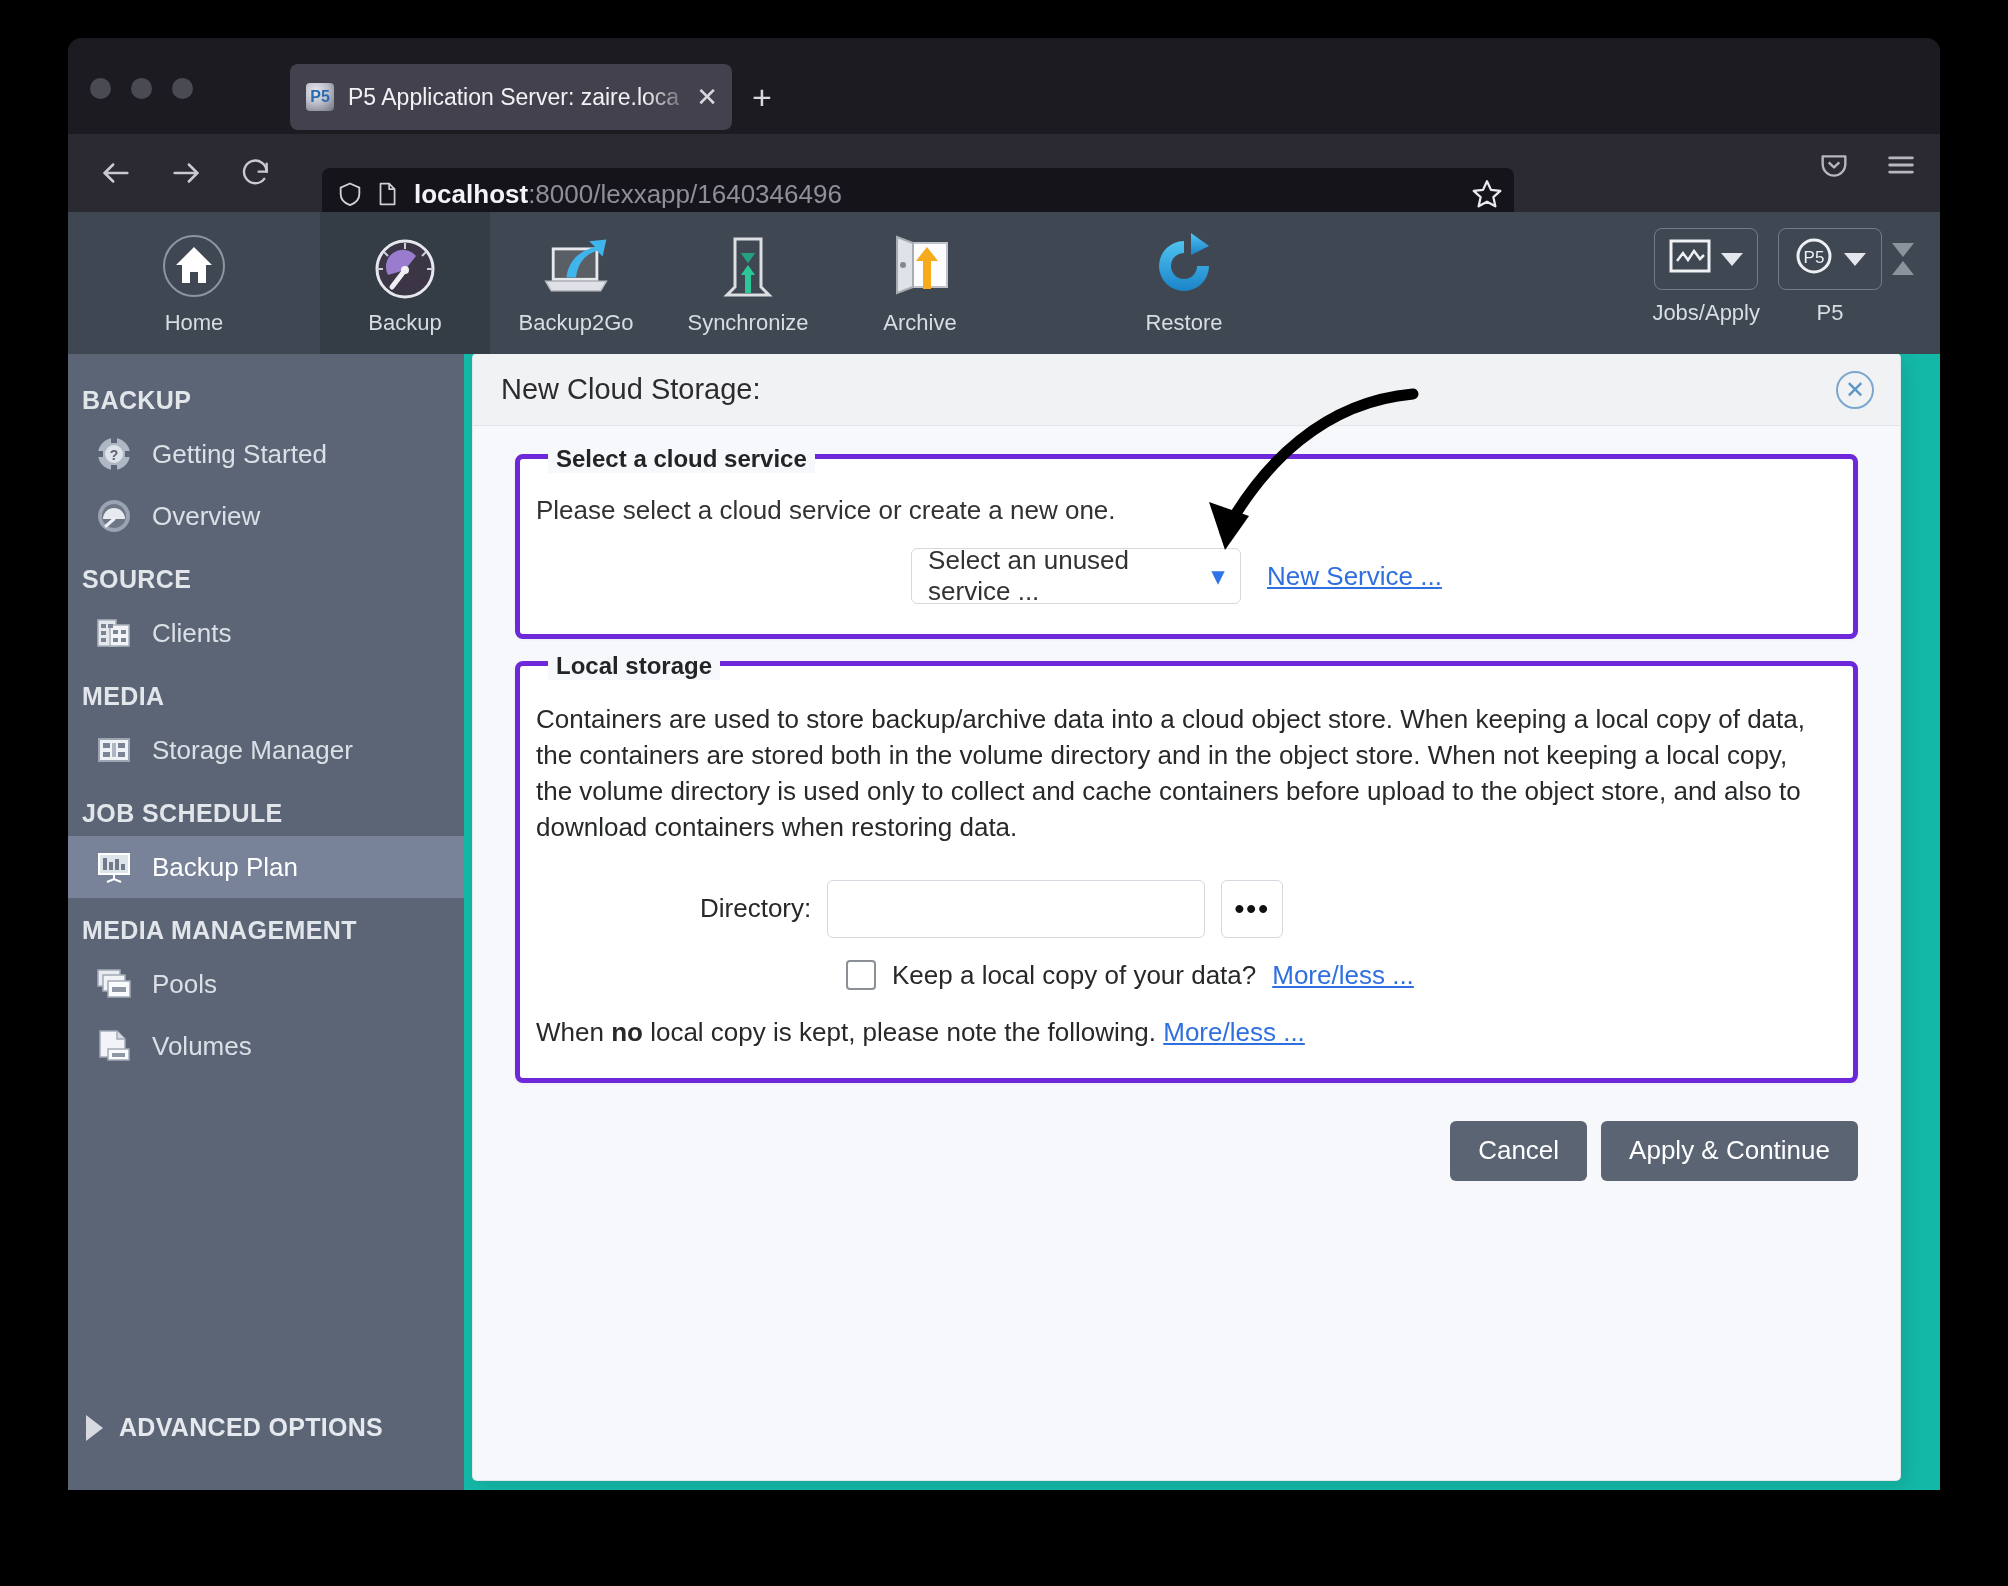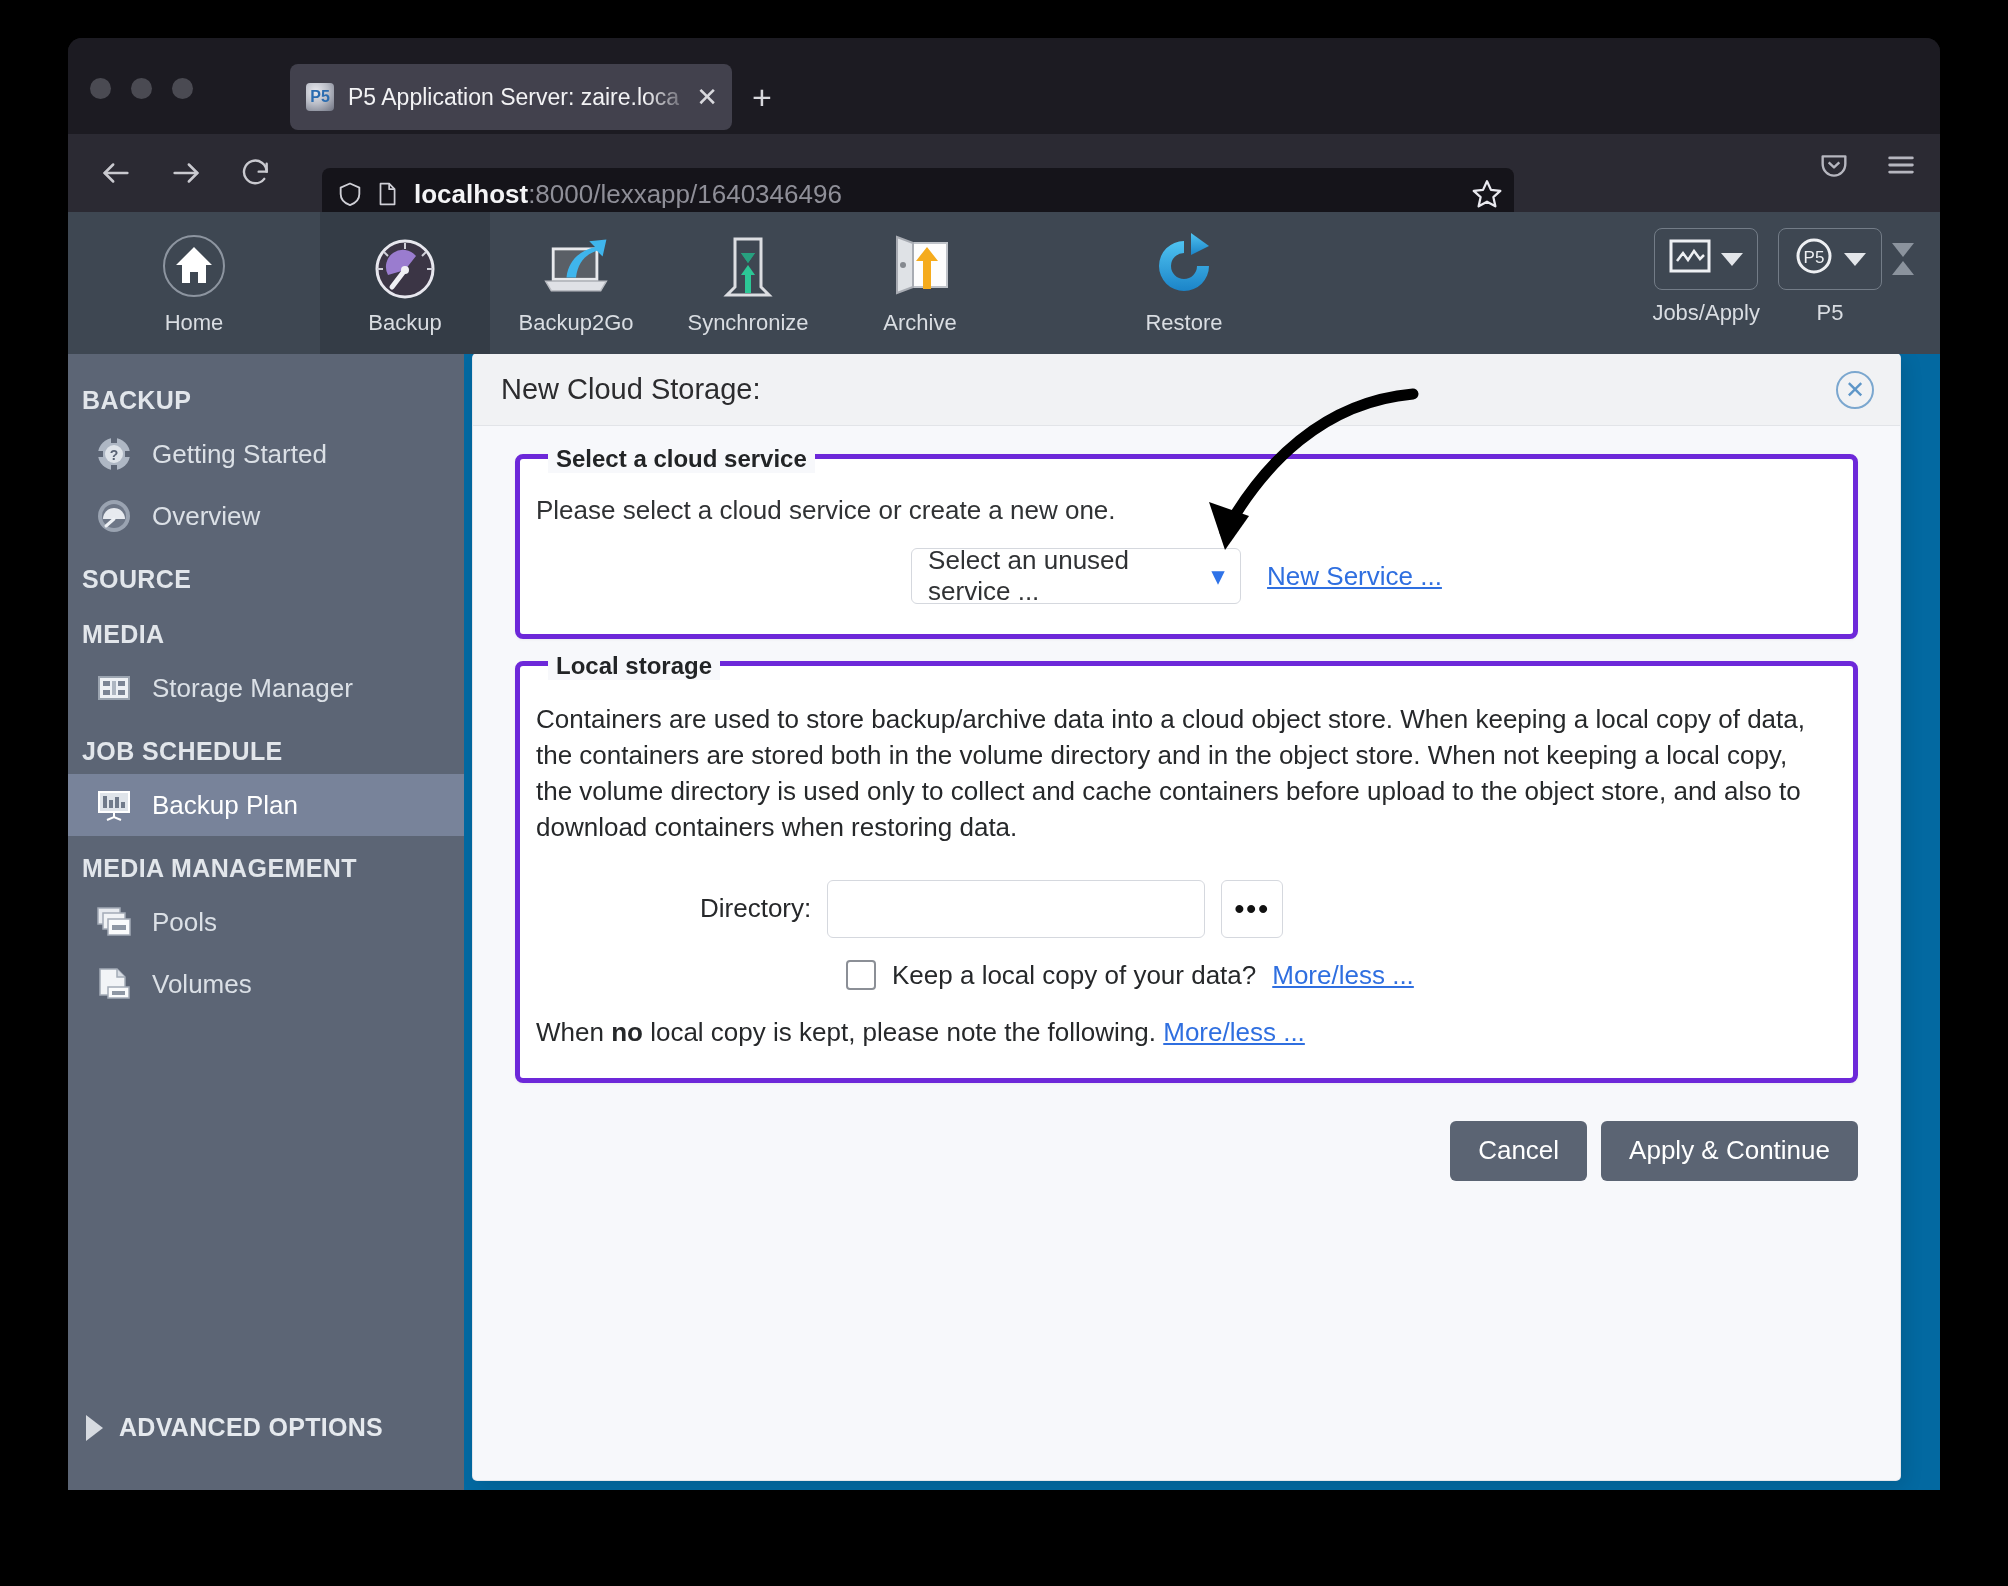--- a/index.html
+++ b/index.html
@@ -204,21 +204,21 @@
     letter-spacing: 0.3px;
   }
   .sb-advanced .tri {
     width:0;height:0;border-top:13px solid transparent;border-bottom:13px solid transparent;
     border-left:17px solid #d7dbe1; margin-right: 16px;
   }
 
   
   .content {
     flex: 1;
-    background: #0369a1;
+    background: #14b8a6;
     position: relative;
     overflow: hidden;
   }
   .dialog {
     position: absolute;
     left: 9px; top: 0;
     right: 40px; bottom: 10px;
     background: #f7f8fb;
     box-shadow: 0 0 0 1px #e3e5ea, 6px 6px 18px rgba(0,0,0,0.10);
     border-radius: 4px;
@@ -544,20 +544,39 @@
               <circle cx="19" cy="19" r="16" fill="#9aa3b1"></circle>
               <circle cx="19" cy="19" r="12" fill="#6e7787"></circle>
               <path d="M8 22 A11 11 0 0 1 30 22 L19 22 Z" fill="#e7eaef"></path>
               <path d="M19 22 L11 29" stroke="#eef1f5" stroke-width="3" stroke-linecap="round"></path>
             </svg>
           </span>
           <span>Overview</span>
         </div>
 
         <div class="sb-section">SOURCE</div>
+        <div class="sb-item">
+          <span class="sb-ic">
+            <svg width="38" height="38" viewBox="0 0 38 38">
+              <rect x="3" y="6" width="18" height="26" fill="#e5e9ee" stroke="#aab2bd" stroke-width="1.5"></rect>
+              <rect x="15" y="11" width="19" height="21" fill="#f2f4f7" stroke="#aab2bd" stroke-width="1.5"></rect>
+              <g fill="#7b8494">
+                  <rect x="6" y="10" width="5" height="4"></rect>
+                  <rect x="13" y="10" width="5" height="4"></rect>
+                  <rect x="6" y="17" width="5" height="4"></rect>
+                  <rect x="6" y="24" width="5" height="4"></rect>
+                  <rect x="18" y="16" width="5" height="4"></rect>
+                  <rect x="26" y="16" width="5" height="4"></rect>
+                  <rect x="18" y="24" width="5" height="4"></rect>
+                  <rect x="26" y="24" width="5" height="4"></rect>
+                </g>
+            </svg>
+          </span>
+          <span>Clients</span>
+        </div>
 
         <div class="sb-section">MEDIA</div>
         <div class="sb-item">
           <span class="sb-ic">
             <svg width="38" height="38" viewBox="0 0 38 38">
               <rect x="4" y="8" width="30" height="22" fill="#eef1f5" stroke="#9ca5b1" stroke-width="2"></rect>
               <g fill="#7b8494">
                   <rect x="8" y="12" width="7" height="5"></rect>
                   <rect x="23" y="12" width="7" height="5"></rect>
                   <rect x="8" y="21" width="7" height="5"></rect>

